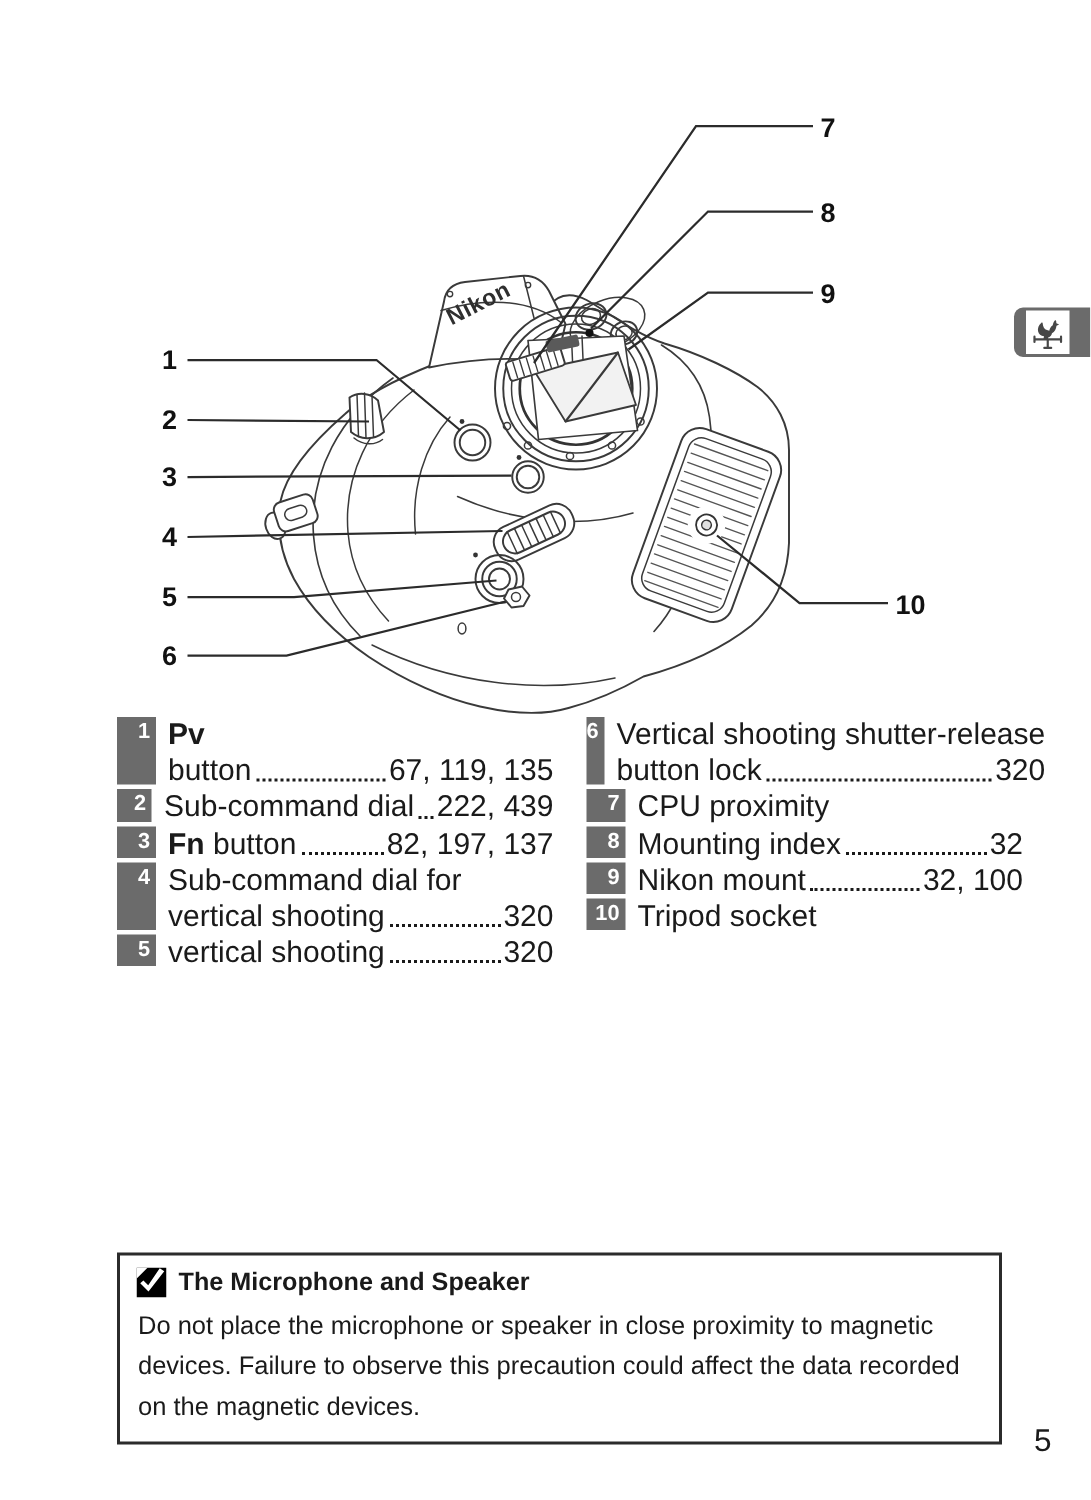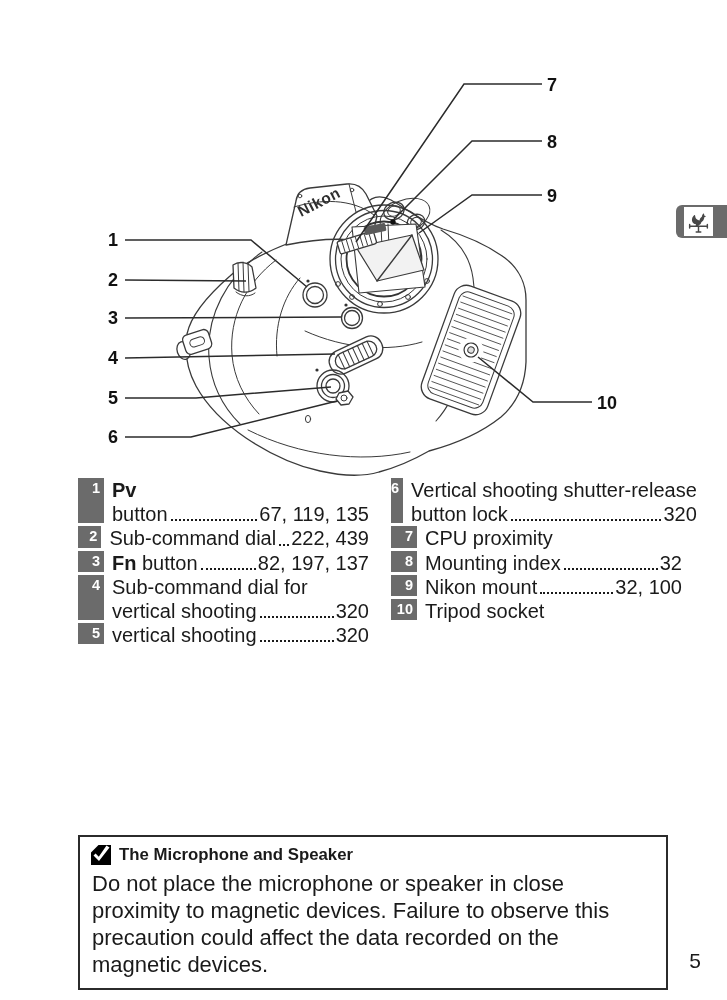--- a/index.html
+++ b/index.html
@@ -24,21 +24,21 @@
   .blb{font-weight:bold;white-space:pre;}
   .lbl{white-space:pre;}
   .dots{flex:1;min-width:10px;border-bottom:2.2px dotted #1a1a1a;align-self:flex-end;
         margin:0 2px 5px 3px;}
   .pages{white-space:nowrap;}
   
   .note{position:absolute;left:78px;top:835px;width:590px;box-sizing:border-box;
         border:2px solid #2b2b2b;padding:6px 12px 10px 11px;background:#fff;}
   .note-head{display:flex;align-items:center;height:24px;}
   .note-head .ttl{font-weight:bold;font-size:16.8px;margin-left:8px;}
-  .note-body{font-size:22px;line-height:27px;margin:3px 0 0 1px;}
+  .note-body{font-size:17px;line-height:27px;margin:3px 0 0 1px;}
   
   .pageno{position:absolute;right:26px;top:949px;font-size:21px;}
   svg text{font-family:"Liberation Sans",sans-serif;}
 </style>
 </head>
 <body>
 
 <div class="page">
 
   <svg class="fig" viewBox="0 0 727 478">

